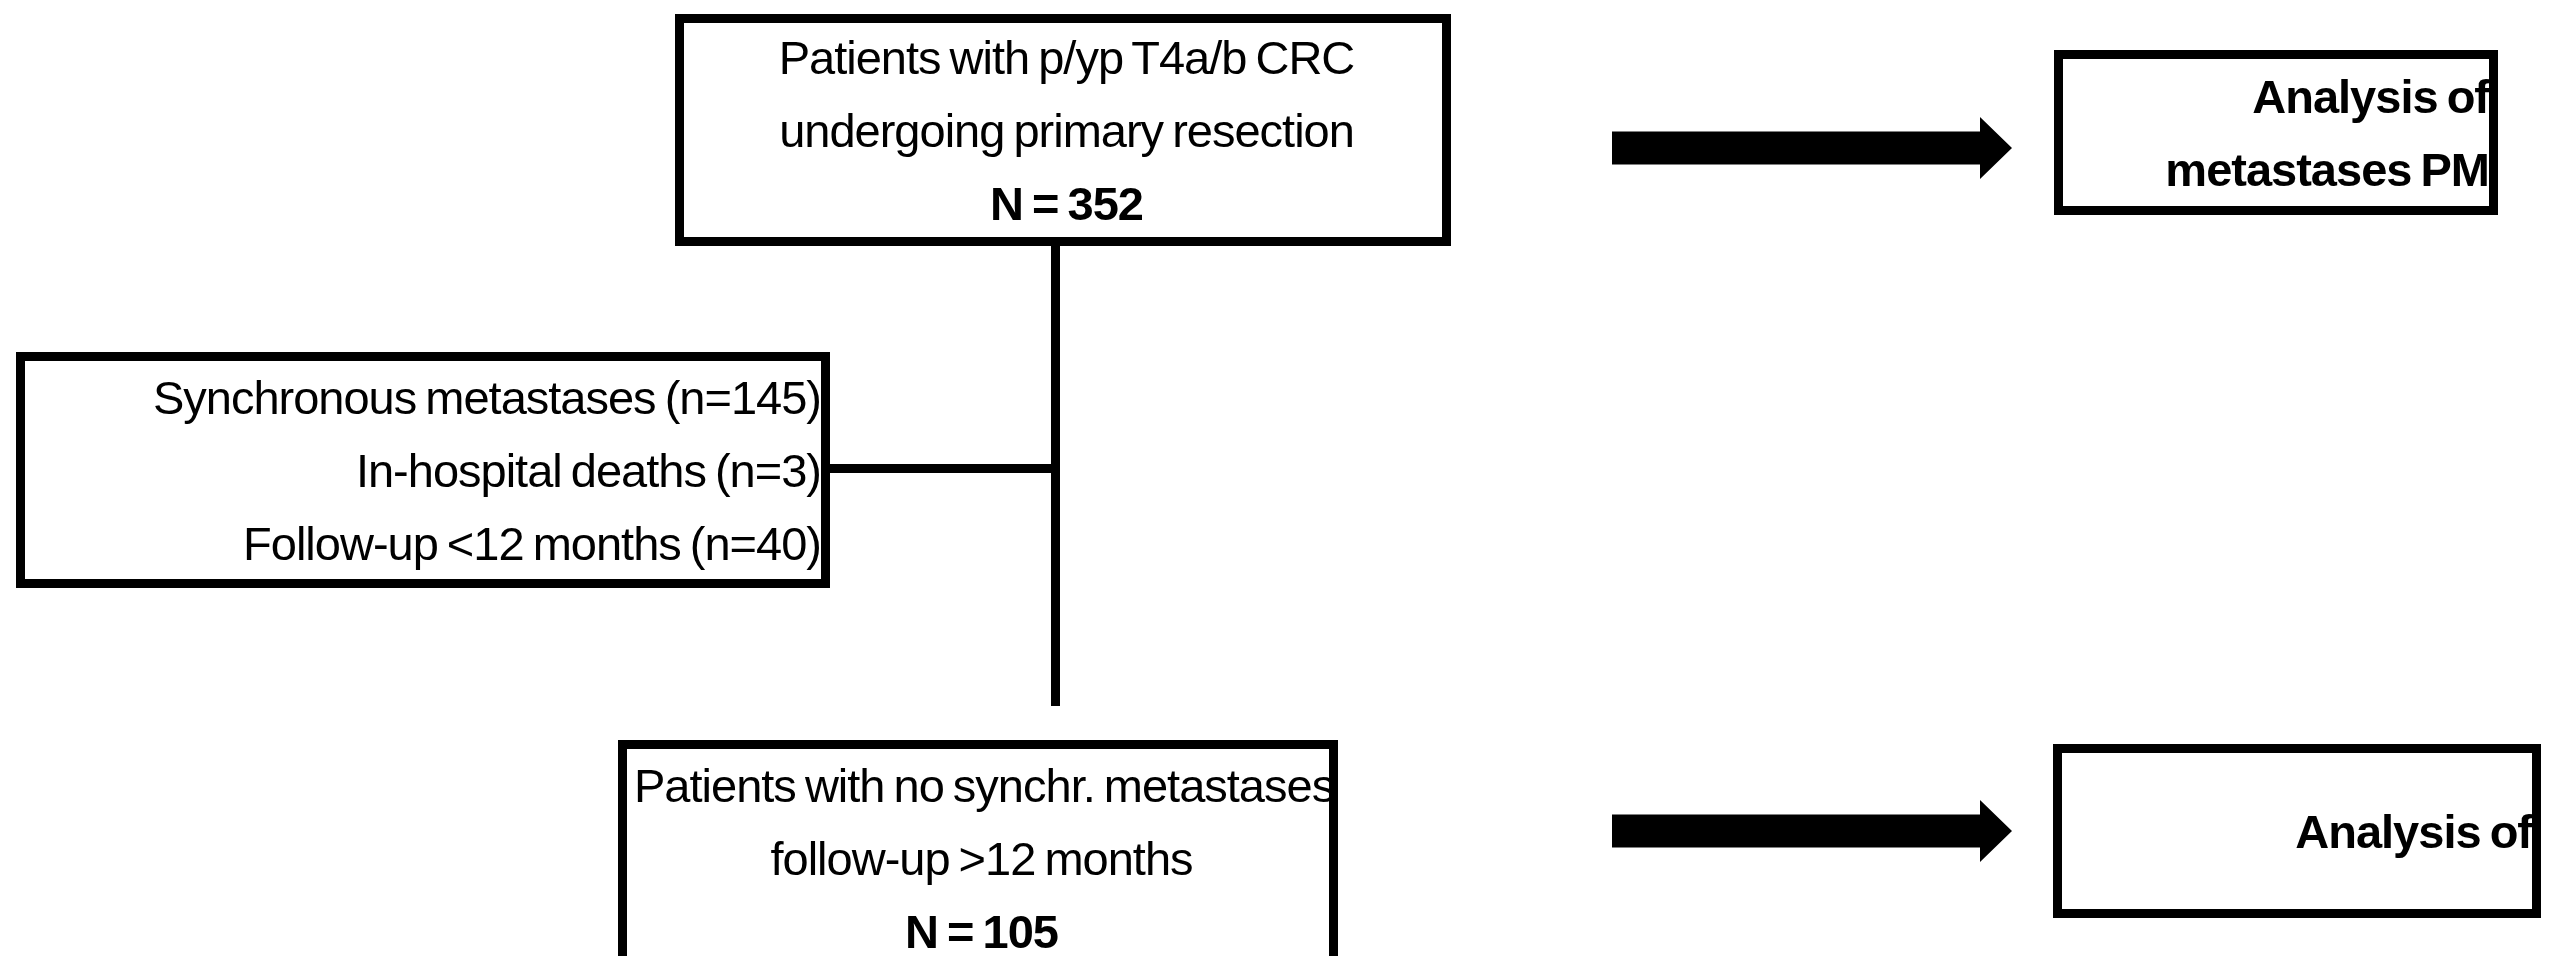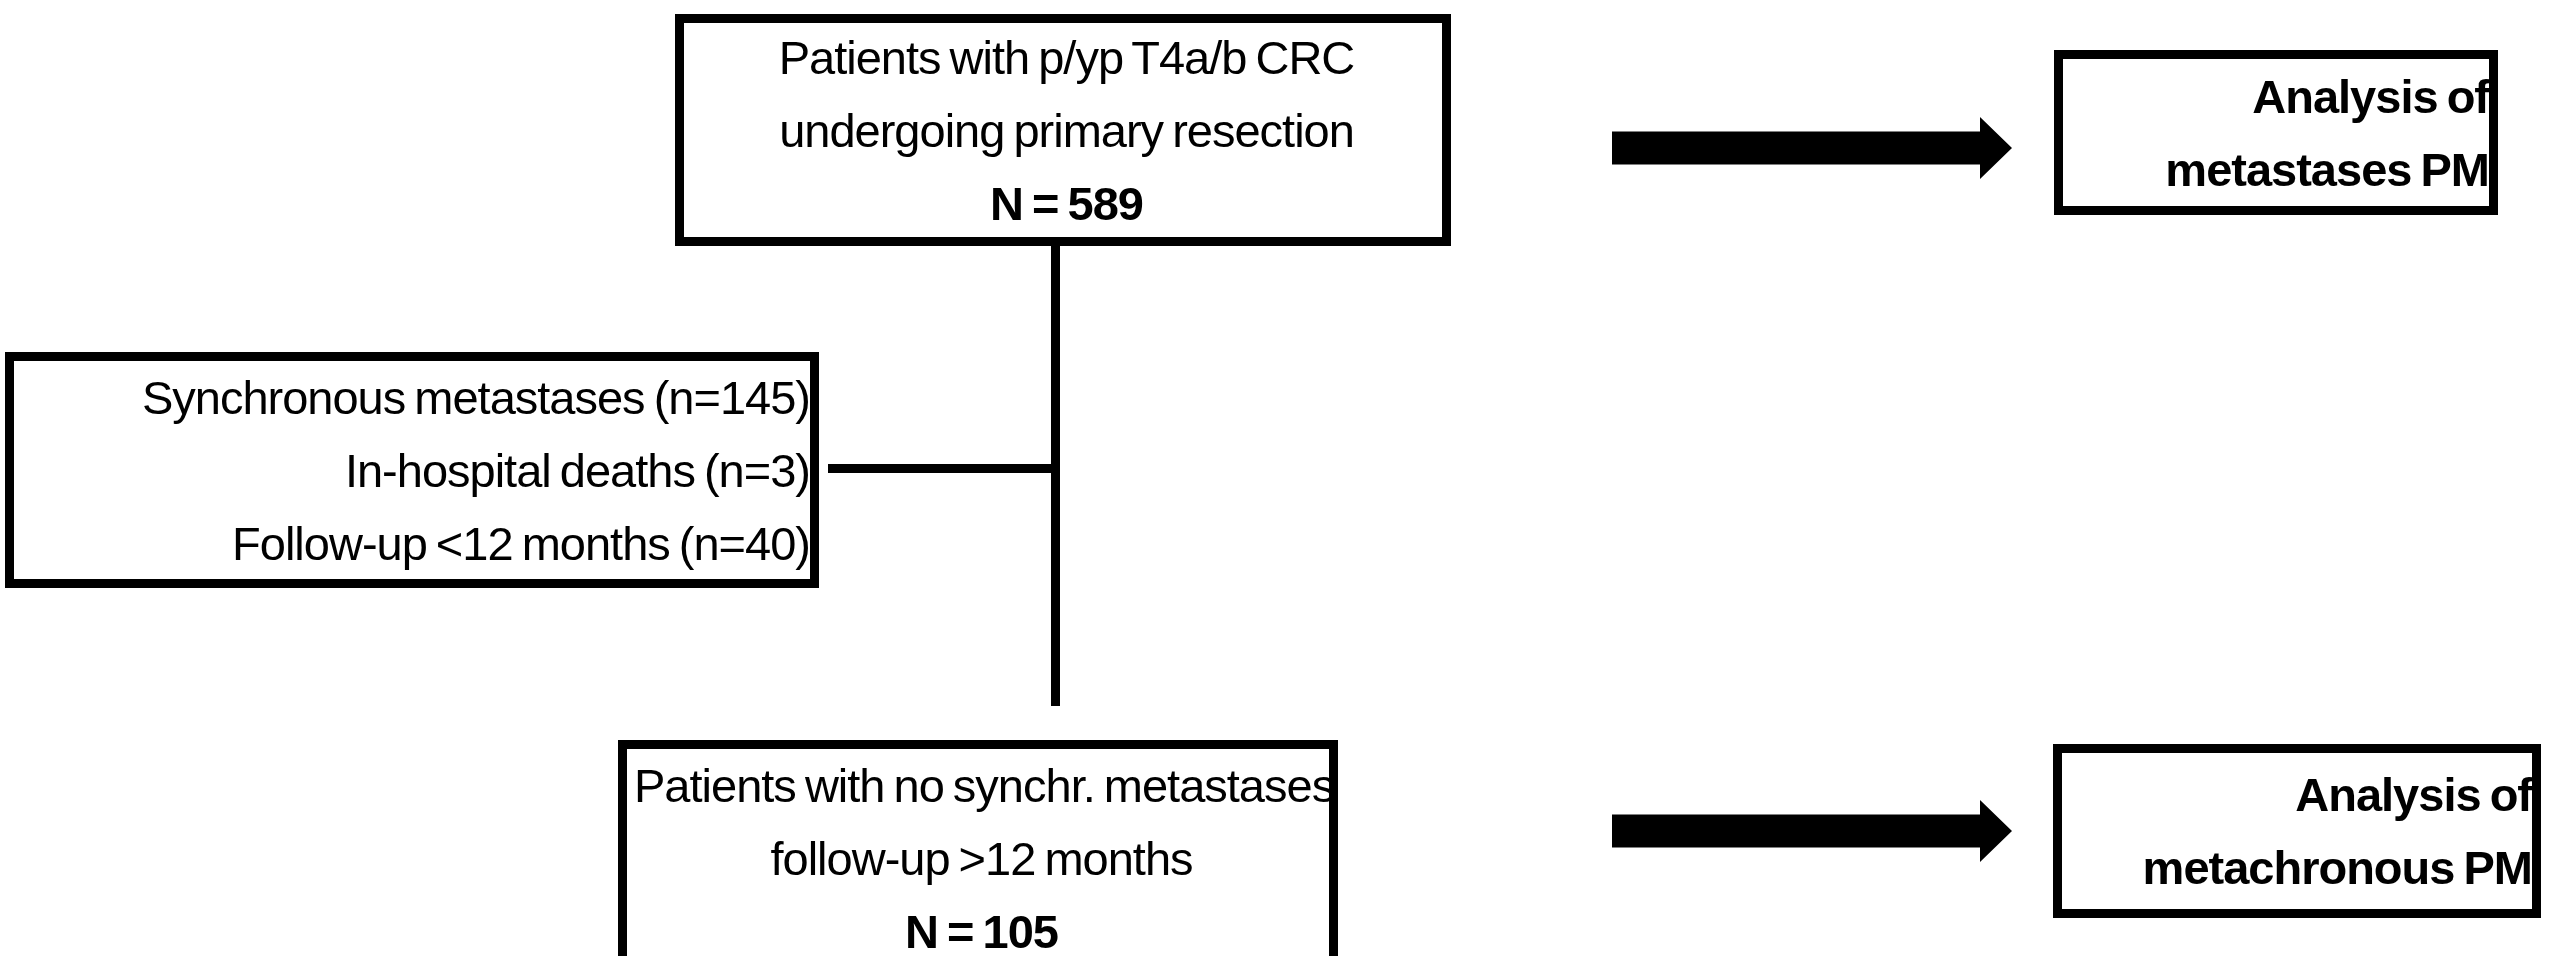--- a/index.html
+++ b/index.html
@@ -47,26 +47,26 @@
   .arrow svg { display: block; width: 100%; height: 100%; }
 </style>
 </head>
 <body>
 
 <div class="canvas">
 
   <div class="node centered" style="left:675px; top:14px; width:776px; height:232px;">
     <div class="line">Patients with p/yp T4a/b CRC</div>
     <div class="line">undergoing primary resection</div>
-    <div class="line bold">N = 589</div>
+    <div class="line bold">N = 352</div>
   </div>
 
   <div class="connector" style="left:1051px; top:246px; width:9px; height:460px;"></div>
 
-  <div class="node lefted" style="left:5px; top:352px; width:814px; height:236px; padding-left:17px;">
+  <div class="node lefted" style="left:16px; top:352px; width:814px; height:236px; padding-left:17px;">
     <div class="line">Synchronous metastases (n=145)</div>
     <div class="line">In-hospital deaths (n=3)</div>
     <div class="line">Follow-up &lt;12 months (n=40)</div>
   </div>
 
   <div class="connector" style="left:828px; top:464px; width:228px; height:9px;"></div>
 
   <div class="node centered" style="left:618px; top:740px; width:720px; height:237px;">
     <div class="line">Patients with no synchr. metastases</div>
     <div class="line">follow-up &gt;12 months</div>
@@ -85,16 +85,15 @@
   </div>
 
   <div class="arrow" style="left:1612px; top:800px;">
     <svg viewBox="0 0 400 62" xmlns="http://www.w3.org/2000/svg" preserveAspectRatio="none">
       <polygon points="0,14.5 368,14.5 368,0 400,31 368,62 368,47.5 0,47.5" fill="#000000"></polygon>
     </svg>
   </div>
 
   <div class="node lefted bold" style="left:2053px; top:744px; width:488px; height:174px; padding-left:15px;">
     <div class="line">Analysis of</div>
-    <div class="line">metachronous PM</div>
   </div>
 
 </div>
 
 </body></html>

